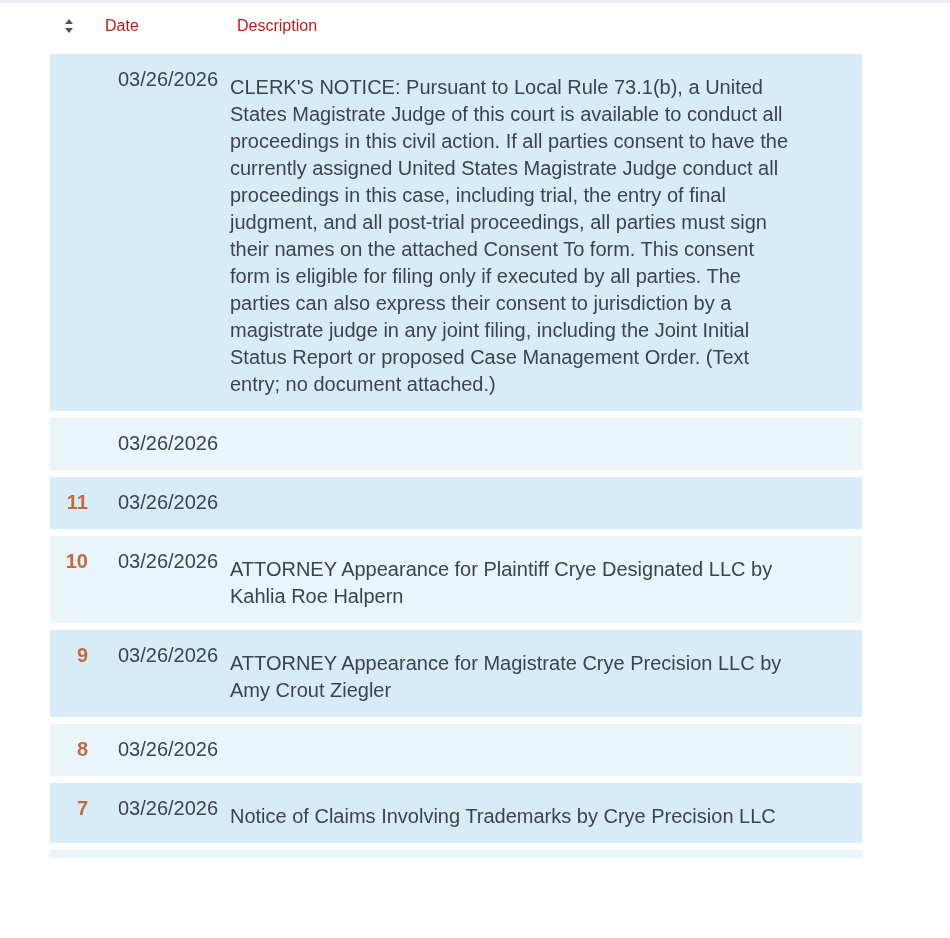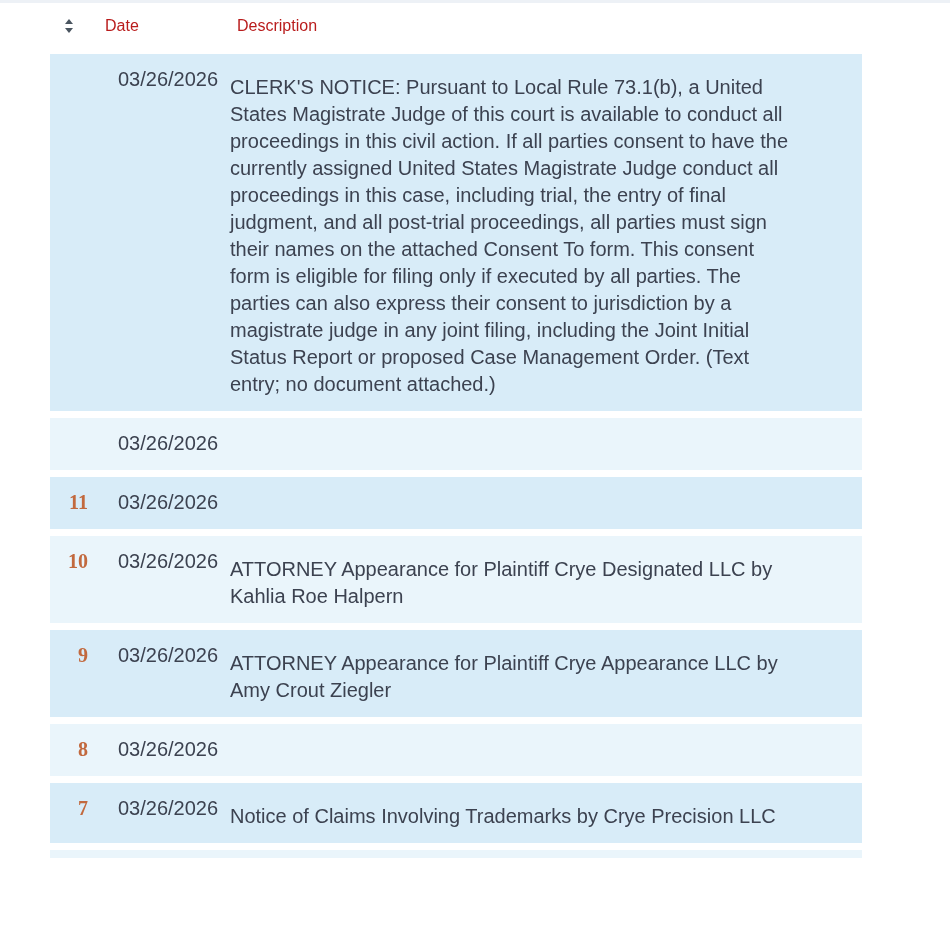--- a/index.html
+++ b/index.html
@@ -52,21 +52,20 @@
   .row.dark  { background: #d8ecf8; }
   .row.light { background: #eaf5fb; }
 
   .cell-num {
     width: 38px;
     flex-shrink: 0;
     text-align: right;
     color: #c2693e;
     font-weight: 700;
     text-decoration: none;
-    font-family: Liberation Serif, serif;
   }
   .cell-date {
     width: 100px;
     margin-left: 30px;
     flex-shrink: 0;
     white-space: nowrap;
   }
   .cell-desc {
     margin-left: 12px;
     flex: 1;
@@ -111,21 +110,21 @@
         <span class="cell-date">03/26/2026</span>
       </div>
       <div class="row light">
         <a class="cell-num" href="#">10</a>
         <span class="cell-date">03/26/2026</span>
         <div class="cell-desc">ATTORNEY Appearance for Plaintiff Crye Designated LLC by Kahlia Roe Halpern</div>
       </div>
       <div class="row dark">
         <a class="cell-num" href="#">9</a>
         <span class="cell-date">03/26/2026</span>
-        <div class="cell-desc">ATTORNEY Appearance for Plaintiff Crye Appearance LLC by Amy Crout Ziegler</div>
+        <div class="cell-desc">ATTORNEY Appearance for Magistrate Crye Precision LLC by Amy Crout Ziegler</div>
       </div>
       <div class="row light">
         <a class="cell-num" href="#">8</a>
         <span class="cell-date">03/26/2026</span>
       </div>
       <div class="row dark">
         <a class="cell-num" href="#">7</a>
         <span class="cell-date">03/26/2026</span>
         <div class="cell-desc">Notice of Claims Involving Trademarks by Crye Precision LLC</div>
       </div>

